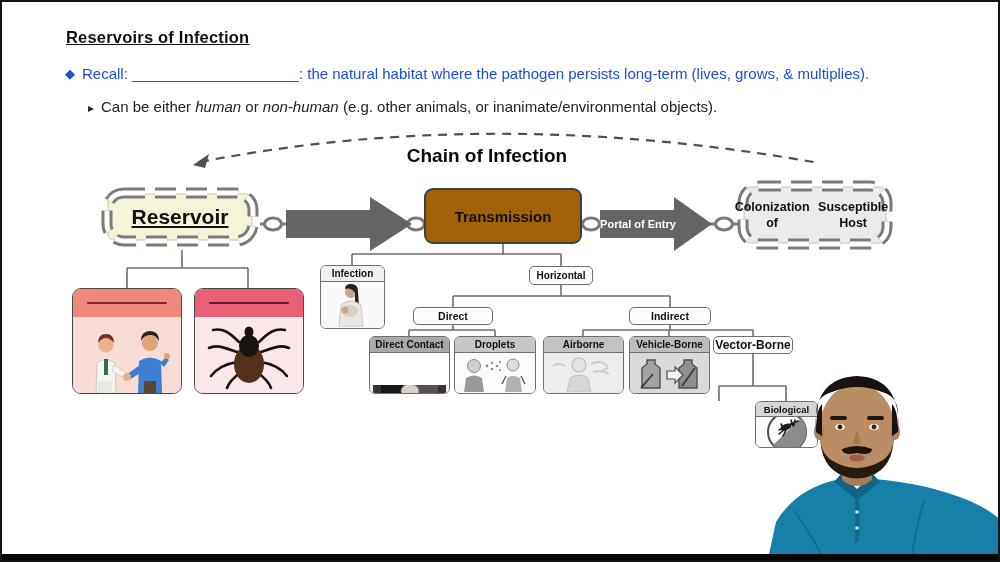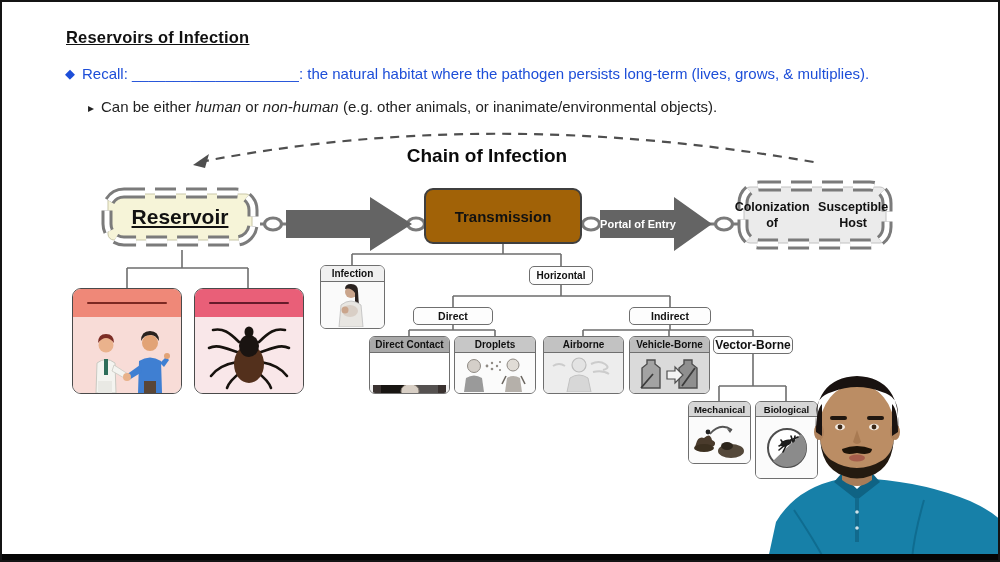--- a/index.html
+++ b/index.html
@@ -241,36 +241,22 @@
     <div class="bd" style="background:#dadada;">
       <svg width="77" height="38" viewBox="0 0 77 38">
         <path d="M16,6 h8 v4 l5,4 v20 h-18 v-20 l5,-4 Z" fill="#a3a3a3" stroke="#4e4e4e" stroke-width="1.4"></path>
         <path d="M53,6 h8 v4 l5,4 v20 h-18 v-20 l5,-4 Z" fill="#8f8f8f" stroke="#4e4e4e" stroke-width="1.4"></path>
         <path d="M36,17 h8 v-4 l8,8 l-8,8 v-4 h-8 Z" fill="#f4f4f4" stroke="#4e4e4e" stroke-width="1.2"></path>
         <path d="M10,34 L22,20 M51,32 L64,14" stroke="#3c3c3c" stroke-width="1.8"></path>
       </svg>
     </div>
   </div>
 
-  <div class="abs nodebox" style="left:686px;top:399px;width:63px;height:63px;z-index:2;">
-    <div class="hd" style="background:#d6d6d6;height:15px;font-size:9.5px;">Mechanical</div>
-    <div class="bd" style="background:#fbfbfb;">
-      <svg width="59" height="44" viewBox="0 0 59 44">
-        <path d="M6,26 Q8,18 14,20 Q20,14 22,22 Q27,24 24,28 L8,30 Q4,30 6,26 Z" fill="#4a3b2c"></path>
-        <ellipse cx="14" cy="30" rx="10" ry="4" fill="#3c3020"></ellipse>
-        <path d="M20,16 Q30,4 42,12" fill="none" stroke="#555" stroke-width="1.8"></path>
-        <path d="M42,12 l-5,-1 l3,4 Z" fill="#555"></path>
-        <ellipse cx="41" cy="33" rx="13" ry="7" fill="#54483a"></ellipse>
-        <ellipse cx="37" cy="28" rx="6" ry="4" fill="#2e261c"></ellipse>
-        <circle cx="18" cy="14" r="2.4" fill="#222"></circle>
-      </svg>
-    </div>
-  </div>
-
-  <div class="abs nodebox" style="left:753px;top:399px;width:63px;height:78px;z-index:2;">
+
+  <div class="abs nodebox" style="left:753px;top:399px;width:63px;height:47px;z-index:2;">
     <div class="hd" style="background:#d6d6d6;height:15px;font-size:9.5px;">Biological</div>
     <div class="bd" style="background:#fbfbfb;">
       <svg width="44" height="44" viewBox="0 0 44 44">
         <circle cx="22" cy="22" r="19" fill="#ffffff" stroke="#4e4e4e" stroke-width="2"></circle>
         <path d="M8,35 A19 19 0 0 0 36 8 L8,35 Z" fill="#8b8b8b"></path>
         <g stroke="#1c1c1c" stroke-width="1.6" fill="none" stroke-linecap="round">
           <path d="M14,20 L26,14"></path>
           <path d="M26,14 L33,11"></path>
           <path d="M16,14 L20,20 M14,24 L20,19 M18,26 L22,18"></path>
           <path d="M26,10 L28,16 M30,10 L29,15"></path>

